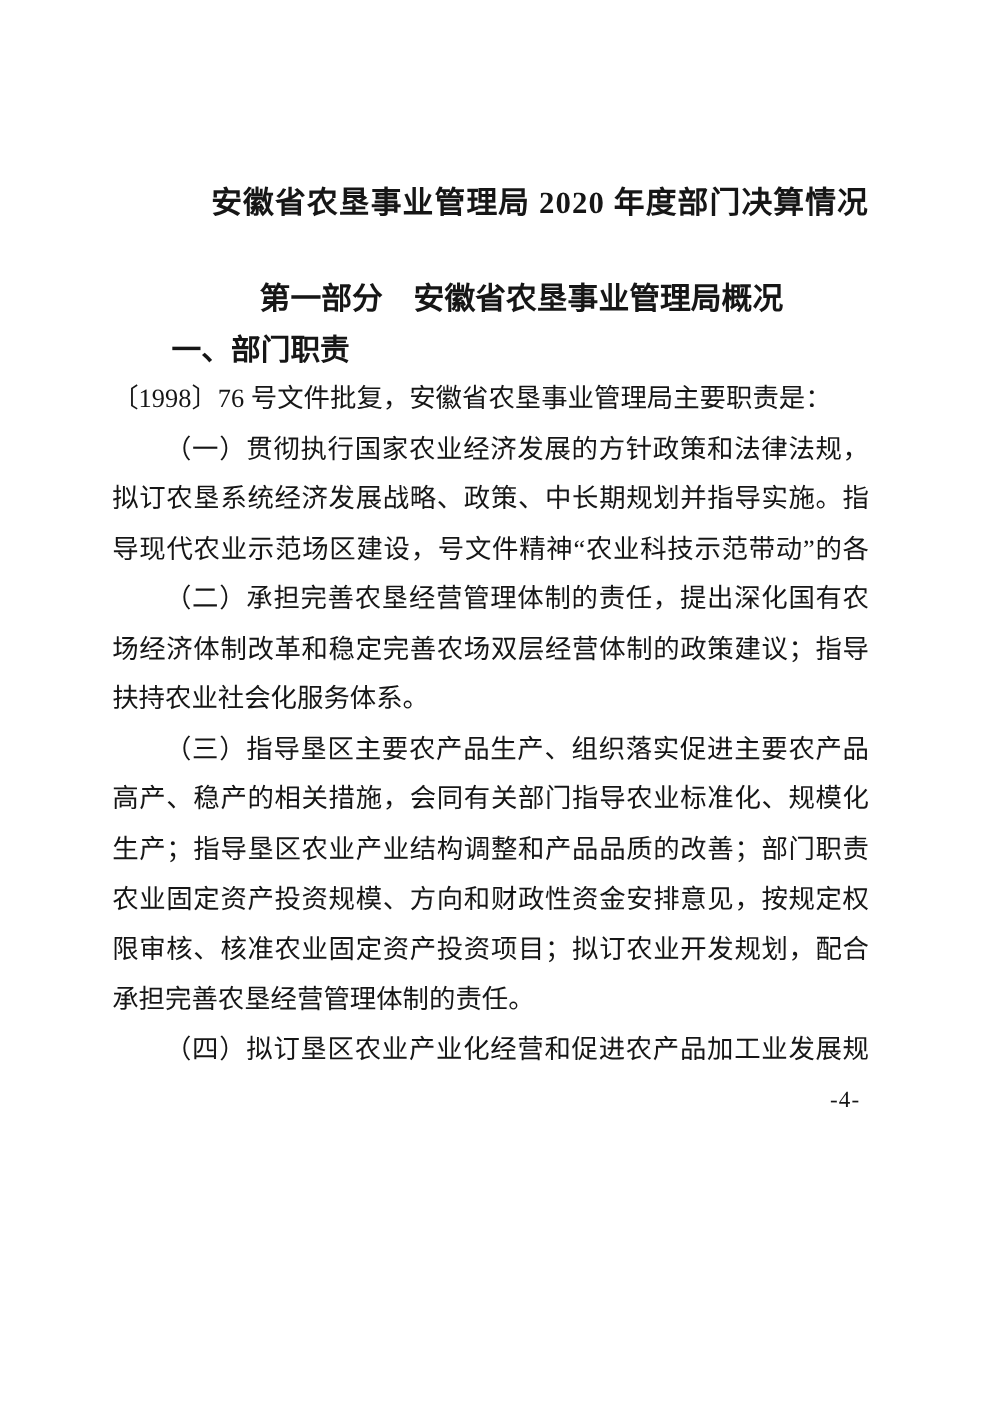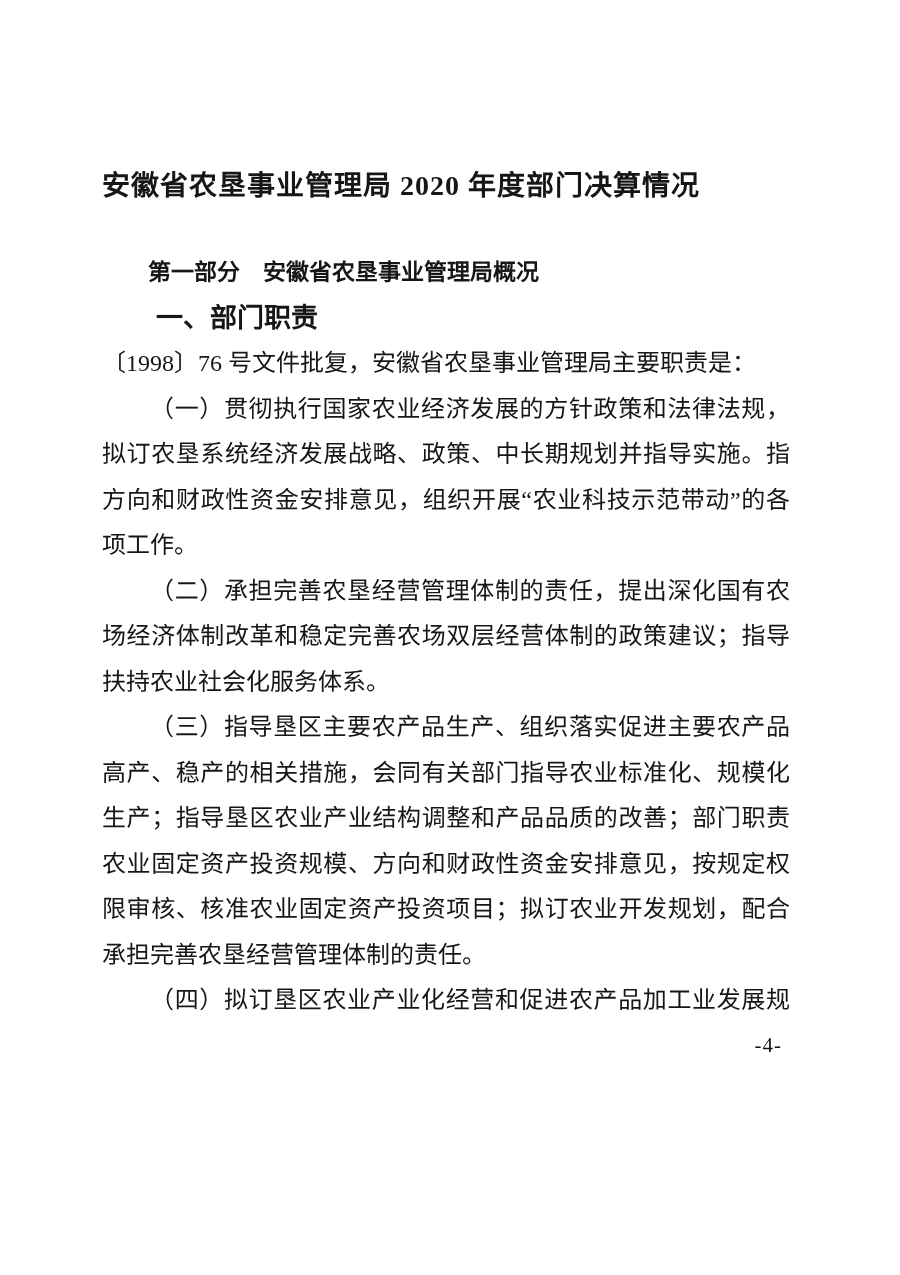--- a/index.html
+++ b/index.html
@@ -21,36 +21,37 @@
     top: 0;
     width: 688px;
   }
   .doc-title {
     margin: 163px 0 0 0;
     padding: 0;
     font-family: "Liberation Serif", "DejaVu Serif", serif;
     font-weight: bold;
     font-size: 28px;
     line-height: 46px;
-    text-align: left;
+    text-align: right;
     letter-spacing: 1px;
     white-space: nowrap;
   }
   .title-gap {
     height: 40px;
   }
   .part-heading {
     margin: 0;
     padding: 0;
     font-family: "Liberation Sans", "DejaVu Sans", sans-serif;
     font-weight: bold;
-    font-size: 23px;
+    font-size: 28px;
     line-height: 46px;
     text-indent: 2em;
     white-space: nowrap;
+    text-align: center;
   }
   .section-heading {
     margin: 0;
     padding: 0;
     font-family: "Liberation Sans", "DejaVu Sans", sans-serif;
     font-weight: bold;
     font-size: 27px;
     line-height: 46px;
     text-indent: 2em;
     white-space: nowrap;
@@ -90,22 +91,21 @@
 <div class="page">
   <div class="content">
     <h1 class="doc-title">安徽省农垦事业管理局 2020 年度部门决算情况</h1>
     <div class="title-gap"></div>
     <h2 class="part-heading">第一部分　安徽省农垦事业管理局概况</h2>
     <h3 class="section-heading">一、部门职责</h3>
     <div class="body-text">
         <div class="line end">〔1998〕76 号文件批复，安徽省农垦事业管理局主要职责是：</div>
         <div class="line indent">（一）贯彻执行国家农业经济发展的方针政策和法律法规，</div>
         <div class="line">拟订农垦系统经济发展战略、政策、中长期规划并指导实施。指</div>
-        <div class="line">方向和财政性资金安排意见，组织开展“农业科技示范带动”的各</div>
-        <div class="line end">项工作。</div>
+        <div class="line">导现代农业示范场区建设，号文件精神“农业科技示范带动”的各</div>
         <div class="line indent">（二）承担完善农垦经营管理体制的责任，提出深化国有农</div>
         <div class="line">场经济体制改革和稳定完善农场双层经营体制的政策建议；指导</div>
         <div class="line end">扶持农业社会化服务体系。</div>
         <div class="line indent">（三）指导垦区主要农产品生产、组织落实促进主要农产品</div>
         <div class="line">高产、稳产的相关措施，会同有关部门指导农业标准化、规模化</div>
         <div class="line">生产；指导垦区农业产业结构调整和产品品质的改善；部门职责</div>
         <div class="line">农业固定资产投资规模、方向和财政性资金安排意见，按规定权</div>
         <div class="line">限审核、核准农业固定资产投资项目；拟订农业开发规划，配合</div>
         <div class="line end">承担完善农垦经营管理体制的责任。</div>
         <div class="line indent">（四）拟订垦区农业产业化经营和促进农产品加工业发展规</div>

